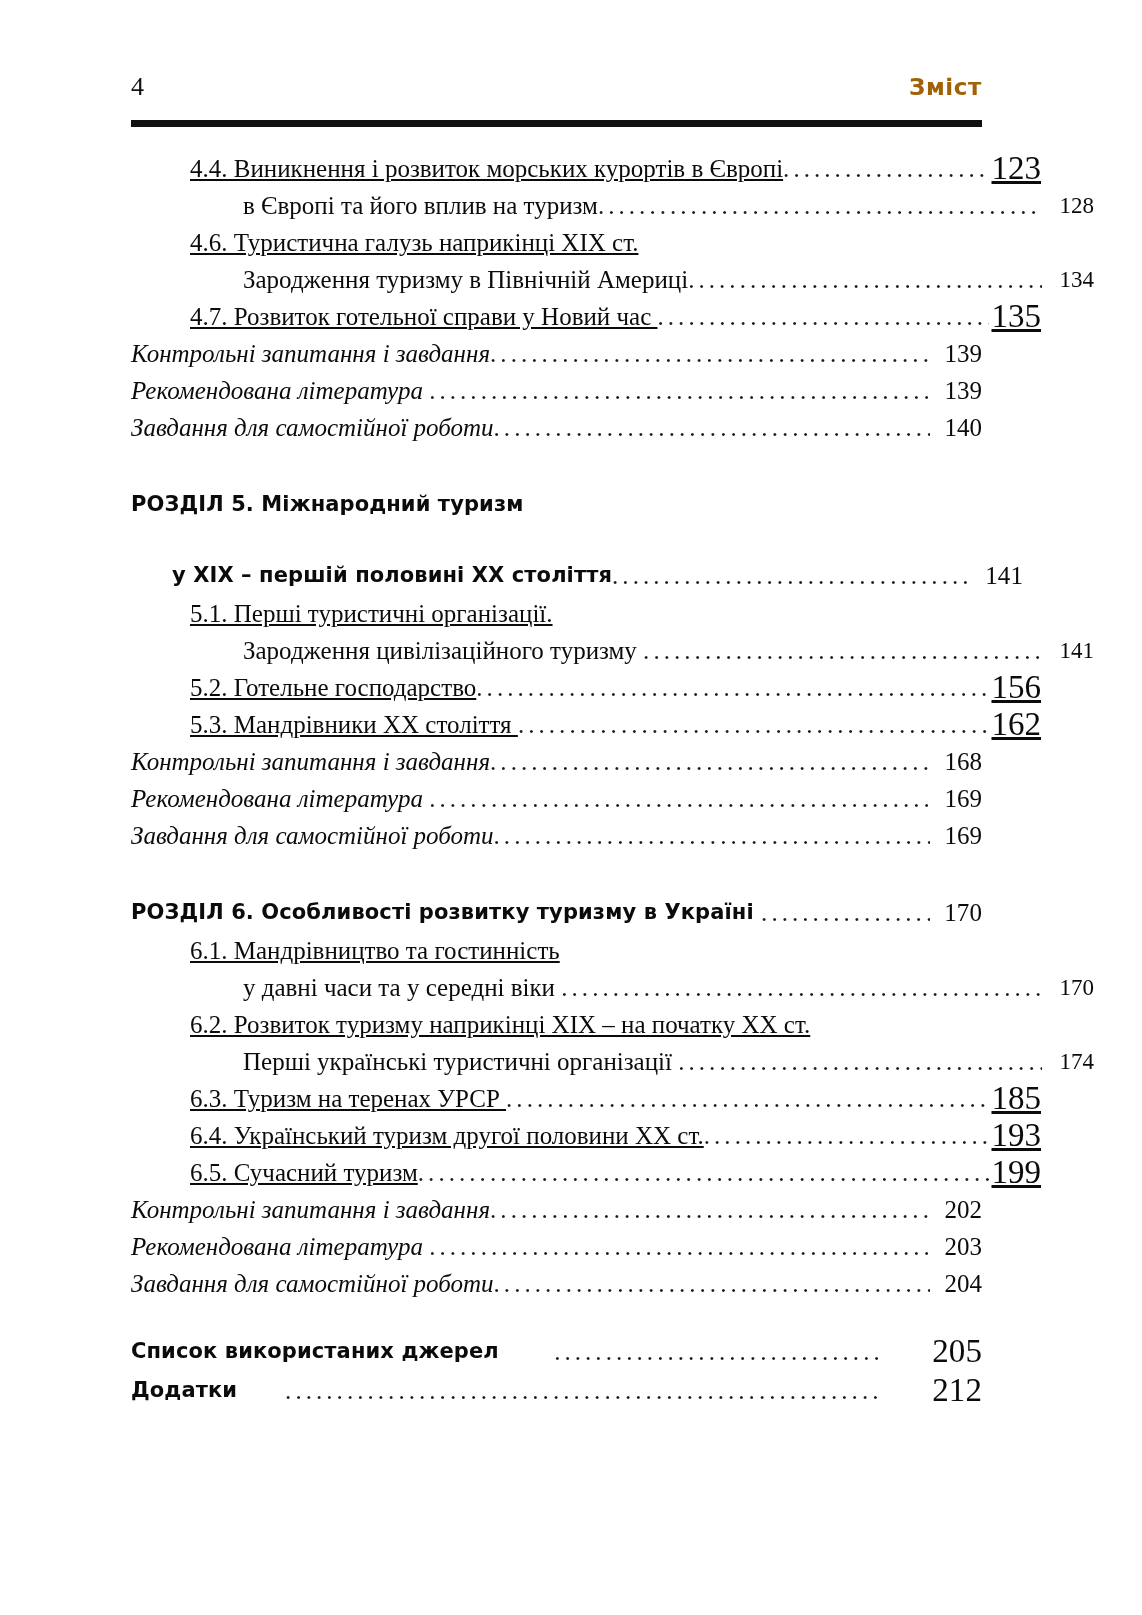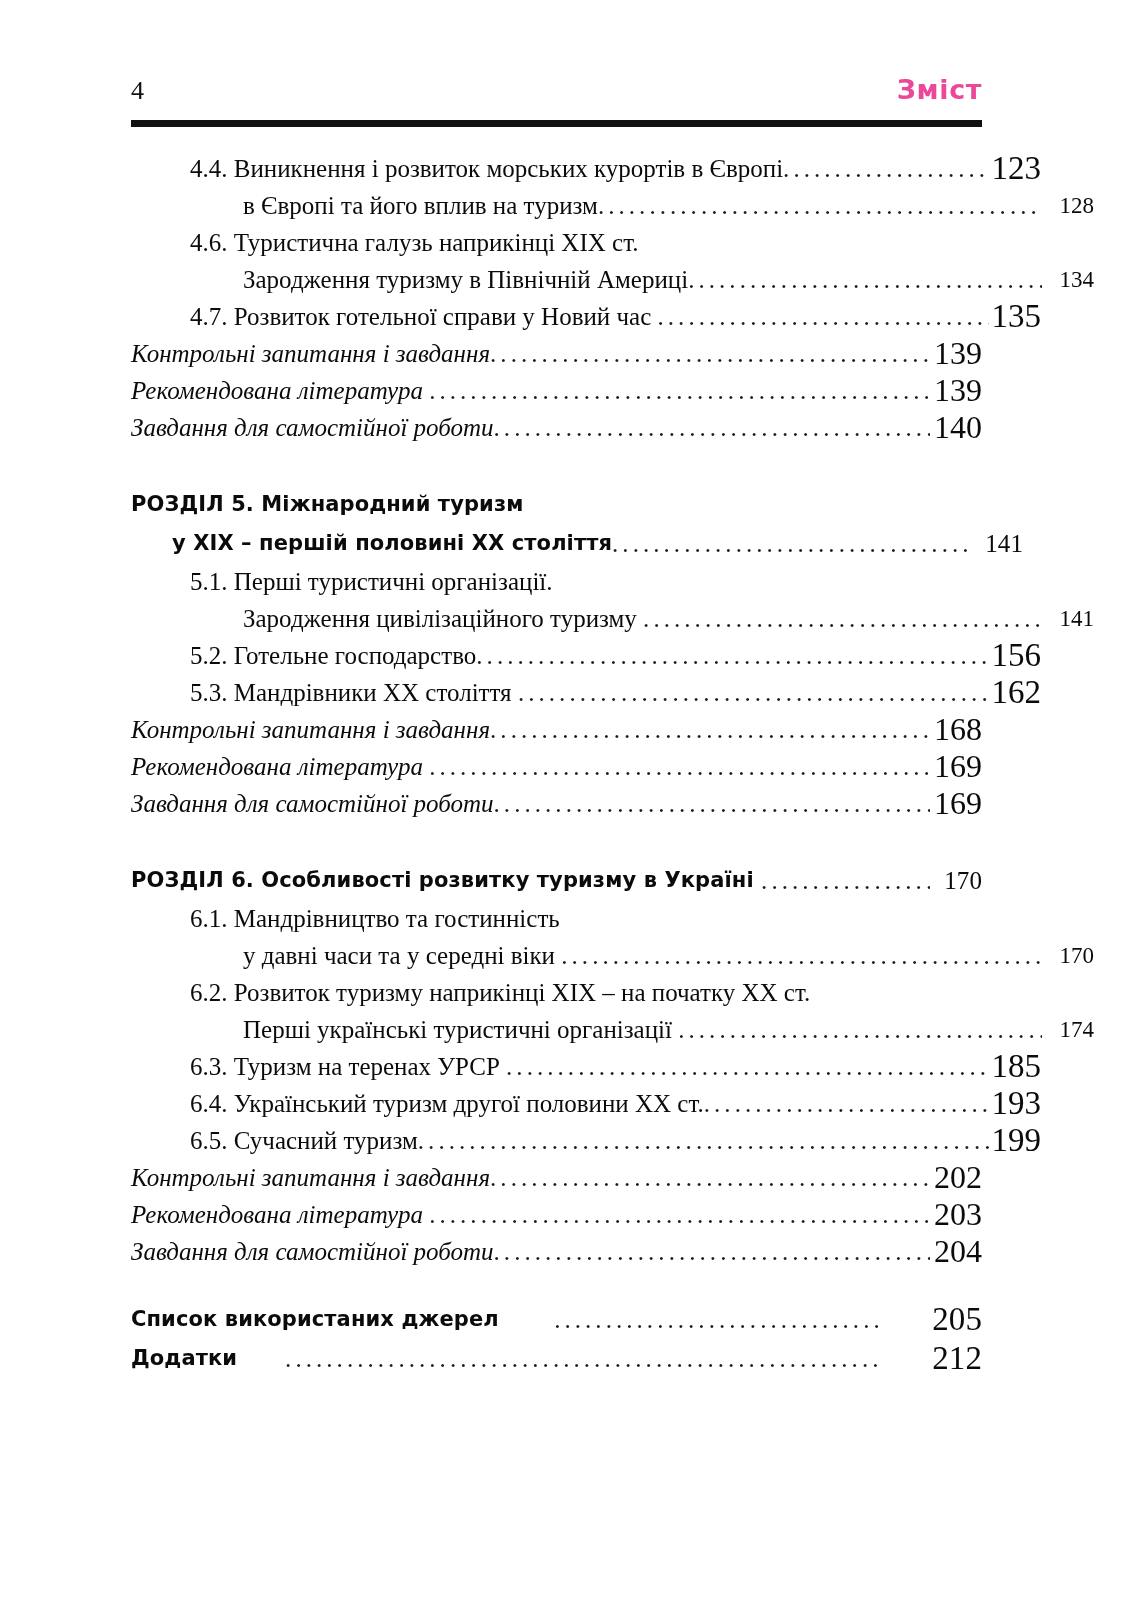--- a/index.html
+++ b/index.html
@@ -30,23 +30,23 @@
   }
   .runhead-folio {
     font-family: "Liberation Serif", "DejaVu Serif", serif;
     font-size: 26px;
     line-height: 1;
     color: #111;
   }
   .runhead-title {
     font-family: "DejaVu Sans", "Liberation Sans", sans-serif;
     font-weight: 700;
-    font-size: 27px;
+    font-size: 23px;
     letter-spacing: 0.6px;
-    color: #ec4899;
+    color: #a16207;
   }
   .rule {
     position: absolute;
     left: 131px;
     top: 120px;
     width: 851px;
     height: 7px;
     border-top: 2px solid #111;
     border-bottom: 5px solid #111;
     box-sizing: border-box;
@@ -92,62 +92,63 @@
     text-align: right;
     min-width: 52px;
     white-space: pre;
   }
 
   
   .sub {
     font-size: 25px;
     line-height: 37px;
     padding-left: 59px;
+    text-decoration: underline;
   }
   .sub .pg { font-size: 33px; }
 
   .cont {
     font-size: 25px;
     line-height: 37px;
     padding-left: 112px;
   }
   .cont .pg { font-size: 23px; }
 
   .noleader .leader::before { content: ""; }
 
   .ital {
     font-size: 25px;
     line-height: 37px;
     font-style: italic;
     padding-left: 0;
   }
   .ital .pg {
     font-style: normal;
-    font-size: 32px;
+    font-size: 25px;
   }
   .ital .leader::before { font-style: normal; }
 
   .chap {
     font-family: "DejaVu Sans", "Liberation Sans", sans-serif;
     font-weight: 700;
     font-size: 21px;
     line-height: 39px;
     padding-left: 0;
     letter-spacing: 0.1px;
   }
   .chap .pg {
     font-family: "Liberation Serif", "DejaVu Serif", serif;
     font-weight: 400;
     font-size: 25px;
   }
   .chap .leader::before {
     font-family: "Liberation Serif", "DejaVu Serif", serif;
     font-weight: 400;
   }
-  .chap.indent2 { padding-left: 41px; }
+  .chap.indent2 { padding-left: 41px; margin-top: 32px; }
 
   .major {
     font-family: "DejaVu Sans", "Liberation Sans", sans-serif;
     font-weight: 700;
     font-size: 21px;
     line-height: 39px;
     letter-spacing: 0.1px;
     gap: 48px;
   }
   .major .pg {

